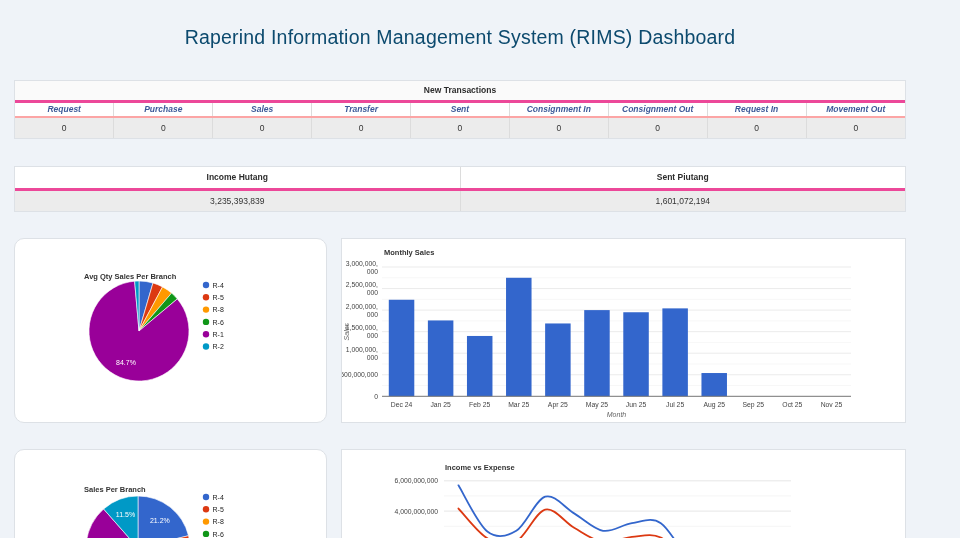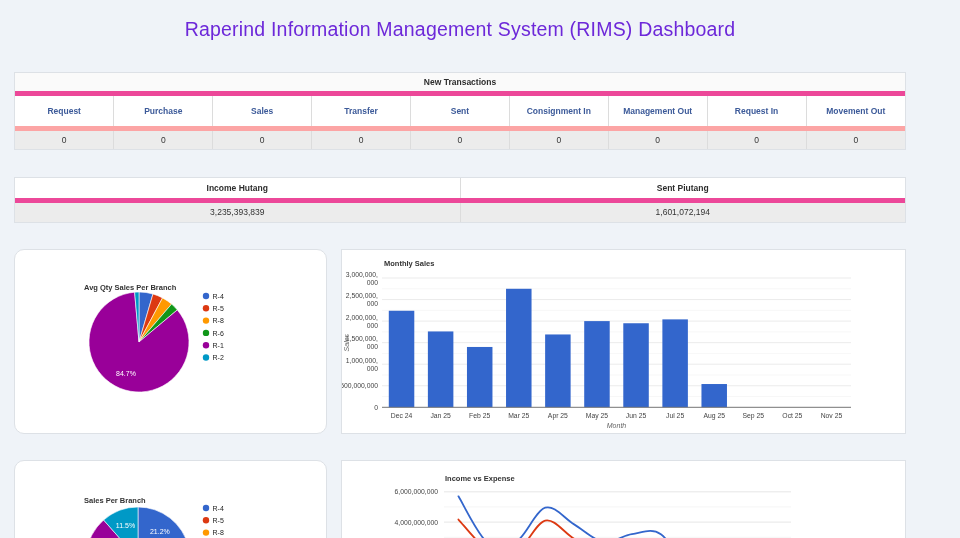--- a/index.html
+++ b/index.html
@@ -4,35 +4,35 @@
 <style>
   * { box-sizing: border-box; margin: 0; padding: 0; }
   html, body { width: 960px; height: 538px; overflow: hidden; }
   body {
     background: #eff3f8;
     font-family: "Liberation Sans", "DejaVu Sans", sans-serif;
     color: #333;
   }
   .container { width: 892px; margin-left: 14px; }
   h1.page-title {
-    margin-top: 16px;
+    margin-top: 24px;
     text-align: center;
     font-size: 19.5px;
     font-weight: 500;
-    color: #6d28d9;
+    color: #0c4a6e;
     line-height: 26px;
     letter-spacing: 0.2px;
   }
   .card { background: #fff; border: 1px solid #dde1e6; }
   .tcard { margin-top: 0; }
   .tcard table { width: 100%; border-collapse: collapse; font-size: 8.5px; table-layout: fixed; }
   .tcard th, .tcard td { border-right: 1px solid #dcdcdc; text-align: center; vertical-align: middle; }
   .tcard th:last-child, .tcard td:last-child { border-right: none; }
-  tr.t-title th { height: 20px; font-weight: 600; color: #2d2d2d; background: #fafafa; border-bottom: 5px solid #ec4899; border-right: none; }
-  tr.t-head th { height: 35px; font-weight: 600; color: #3c5a99; border-bottom: 5px solid #fca5a5; }
+  tr.t-title th { height: 20px; font-weight: 600; color: #2d2d2d; background: #fafafa; border-bottom: 3px solid #ec4899; border-right: none; }
+  tr.t-head th { height: 16px; font-weight: 600; color: #3c5a99; border-bottom: 2px solid #fca5a5; font-style: italic; }
   tr.t-vals td { height: 21px; background: #ececec; color: #333; }
   #transactions-card { margin-top: 30px; }
   #totals-card { margin-top: 27px; }
   #totals-card tr.t-title th { border-right: 1px solid #dcdcdc; }
   #totals-card tr.t-title th:last-child { border-right: none; }
   #totals-card tr.t-title th { height: 22px; background: #fff; }
   #totals-card tr.t-vals td { height: 22px; }
   .row { display: flex; gap: 14px; margin-top: 26px; }
   .pie-card { width: 313px; height: 185px; flex: none; border-radius: 10px; }
   .chart-card { width: 565px; height: 185px; flex: none; }
@@ -57,21 +57,21 @@
         <tr class="t-title">
           <th colspan="9">New Transactions</th>
         </tr>
         <tr class="t-head" id="txh">
             <th style="width: 9.3%;">Request</th>
             <th style="width: 9.6%;">Purchase</th>
             <th style="width: 7.2%;">Sales</th>
             <th style="width: 8.2%;">Transfer</th>
             <th style="width: 7.3%;">Sent</th>
             <th style="width: 14.7%;">Consignment In</th>
-            <th style="width: 16.2%;">Management Out</th>
+            <th style="width: 16.2%;">Consignment Out</th>
             <th style="width: 13.1%;">Request In</th>
             <th style="width: 14.4%;">Movement Out</th>
           </tr>
       </thead>
       <tbody>
         <tr class="t-vals" id="txv">
             <td style="width: 9.3%;">0</td>
             <td style="width: 9.6%;">0</td>
             <td style="width: 7.2%;">0</td>
             <td style="width: 8.2%;">0</td>

